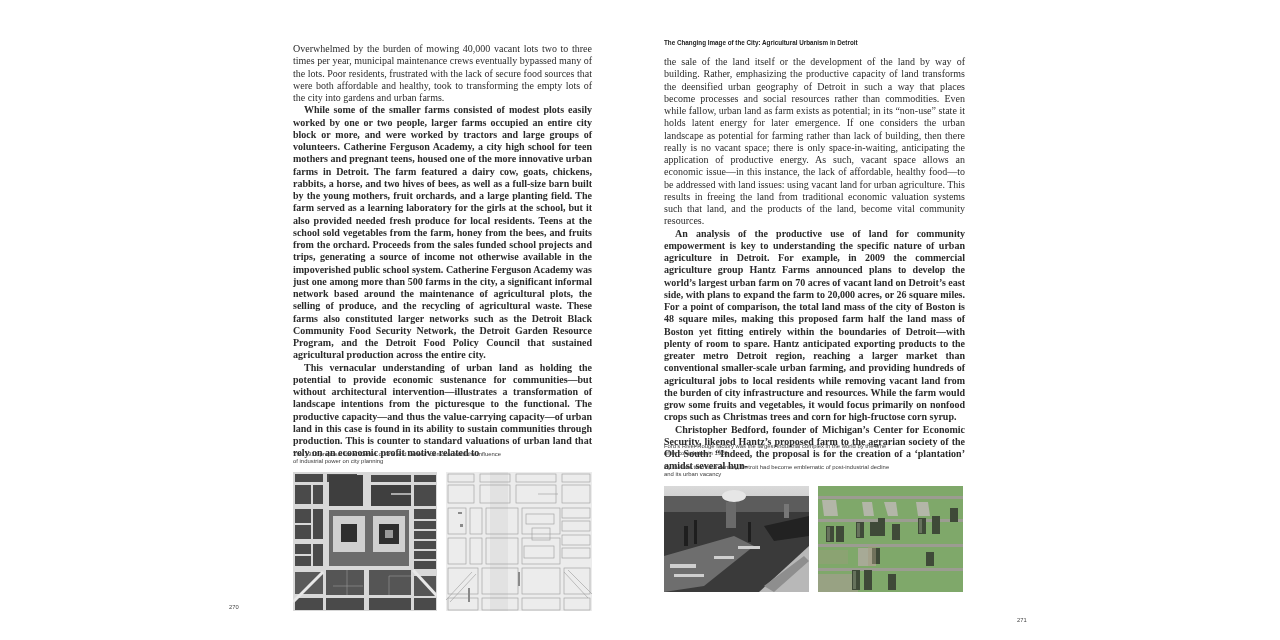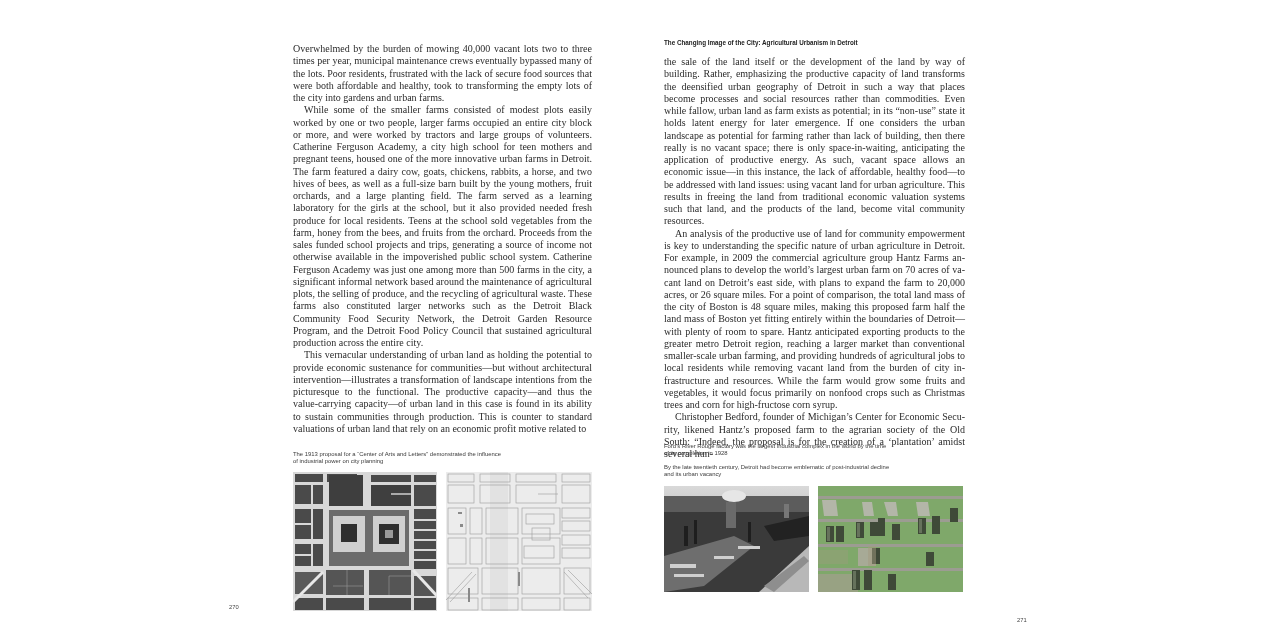--- a/index.html
+++ b/index.html
@@ -6,21 +6,21 @@
   body { width:1280px; height:640px; background:#ffffff; position:relative; overflow:hidden;
          font-family:"DejaVu Serif","Liberation Serif",serif; color:#2a2a2a; }
   .page { position:absolute; top:0; height:640px; }
   .page-left { left:0; width:640px; }
   .page-right { left:616px; width:640px;margin-top:13px; }
   .running-head { position:absolute; left:48px; top:26px; font-family:"Liberation Sans",sans-serif;
                   font-size:6.3px; font-weight:bold; color:#222; letter-spacing:0; }
   .body-text { position:absolute; font-family:"Liberation Serif",serif; font-size:10px;
                line-height:12.25px; text-align:justify; hyphens:manual; color:#2b2b2b; }
   .body-text p { margin:0; text-indent:0; }
-  .body-text p.indent { text-indent:11px; }
+  .body-text p.indent { text-indent:11px;font-weight:bold; }
   .left-text { left:293px; top:43px; width:299px; }
   .right-text { left:48px; top:43px; width:301px; }
   .caption { position:absolute; font-family:"Liberation Sans",sans-serif; font-size:5.9px;
              line-height:7.2px; color:#3a3a3a; }
   .folio { position:absolute; top:604px; font-family:"Liberation Sans",sans-serif; font-size:5.8px; color:#444; }
   .figure { position:absolute; overflow:hidden; }
   svg { display:block; }
 </style>
 </head>
 <body>

